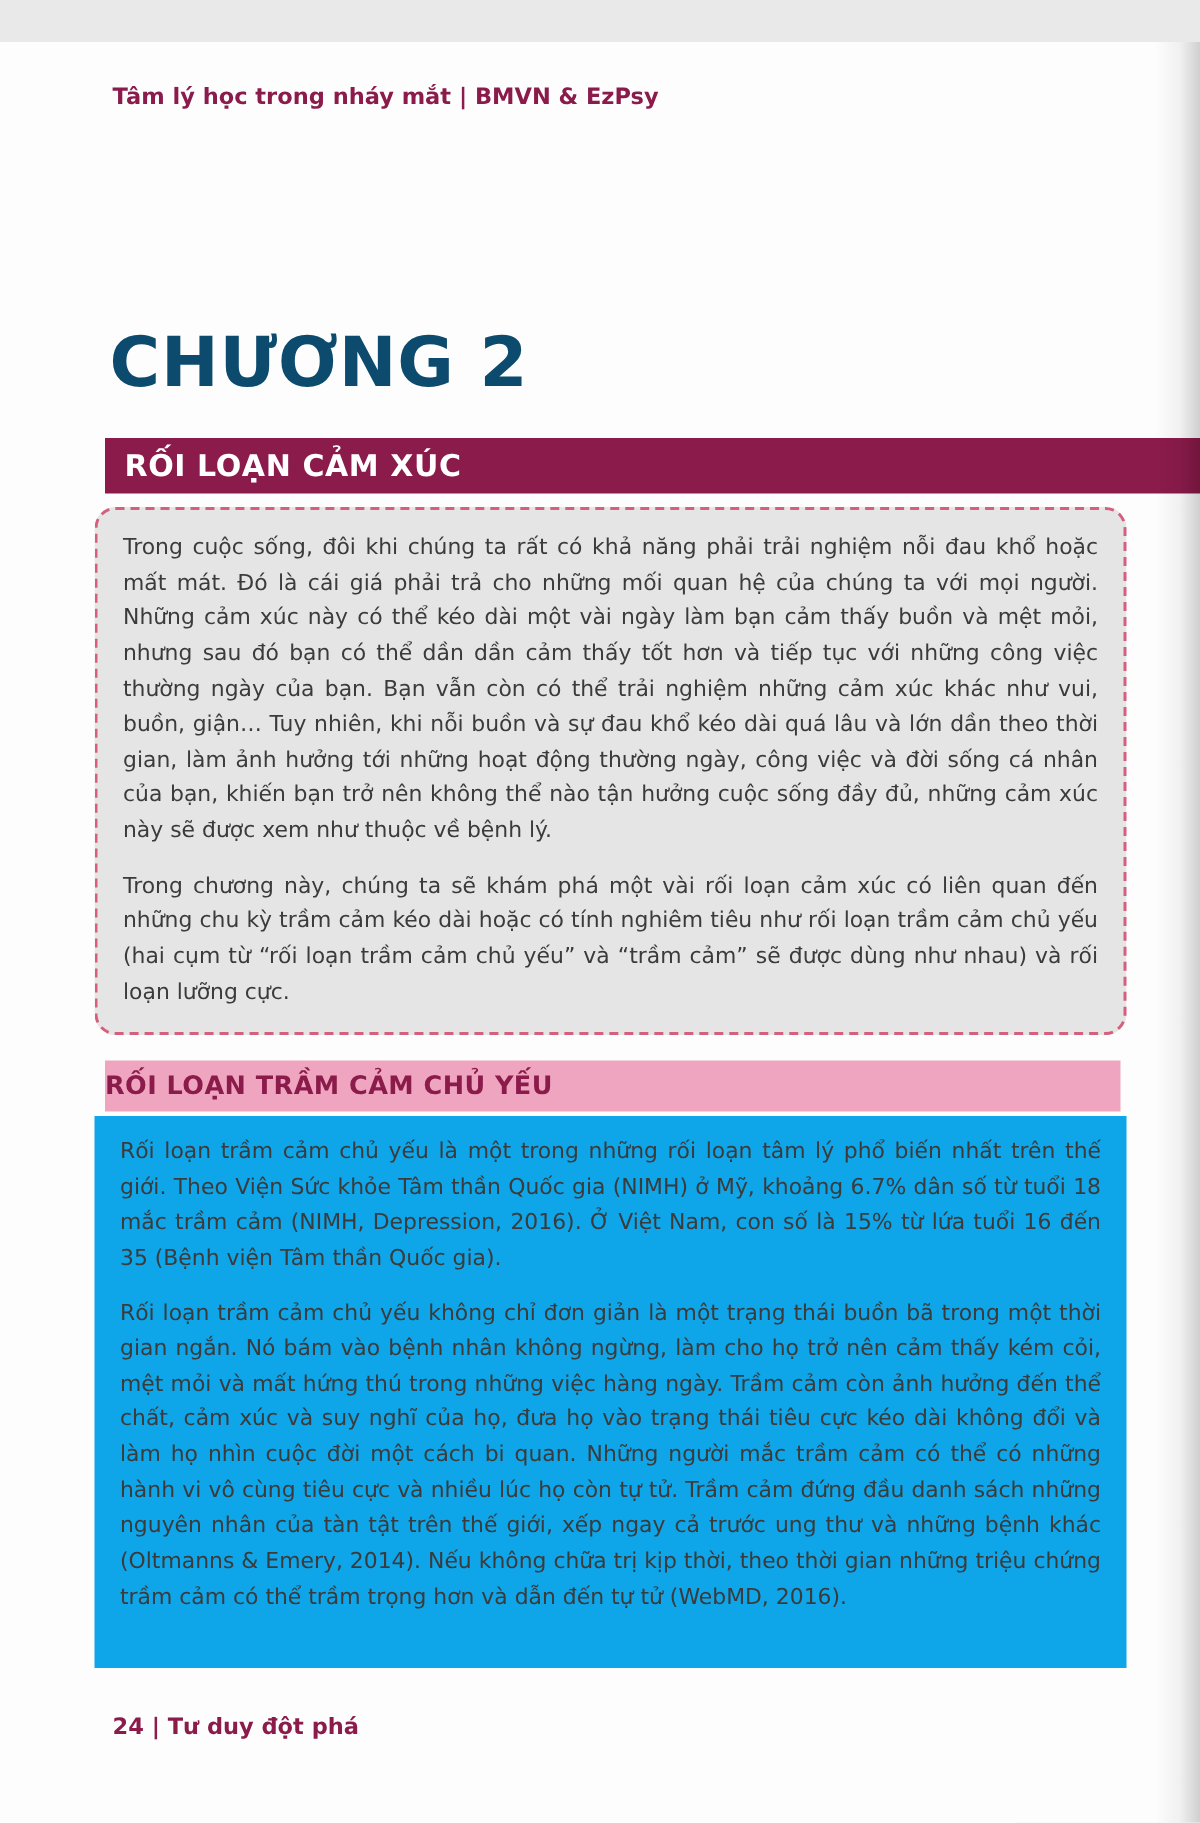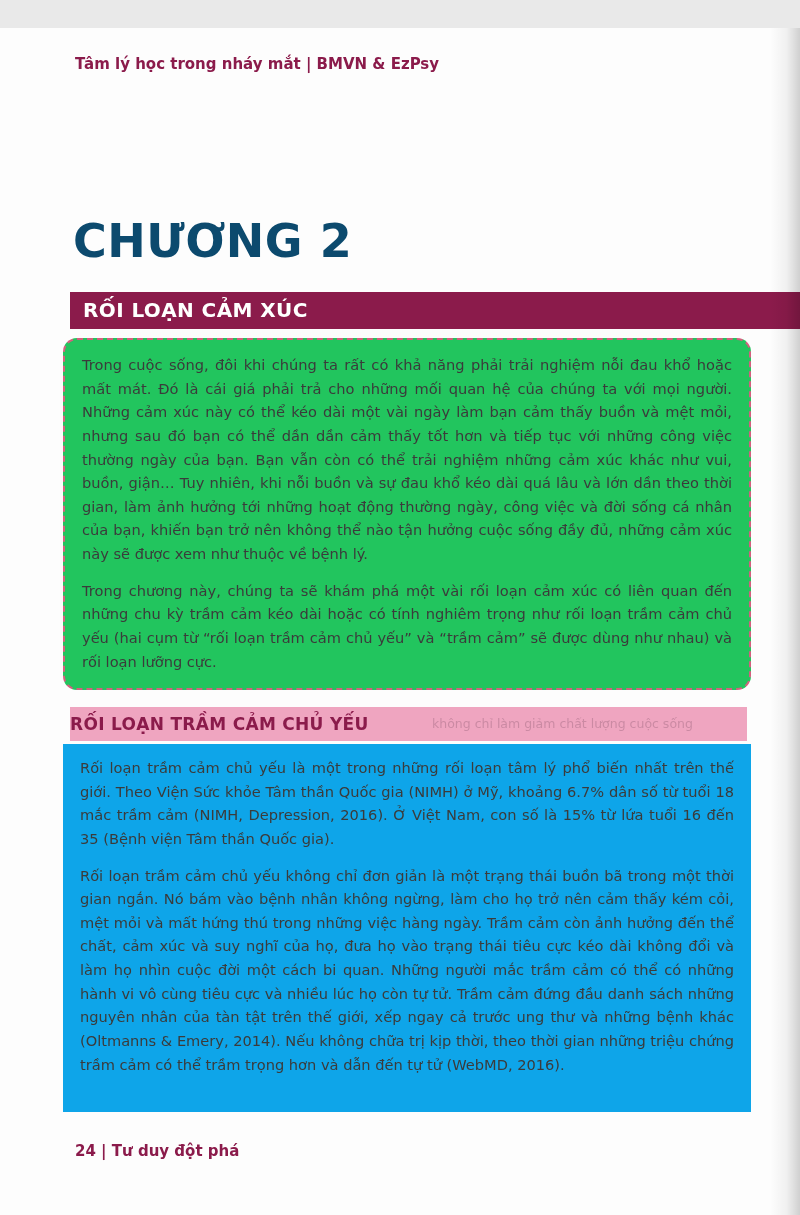--- a/index.html
+++ b/index.html
@@ -26,21 +26,21 @@
   .banner-maroon{
     position:absolute;top:264px;left:70px;width:744px;height:37px;
     background:#8b1b4b;color:#ffffff;
     font-size:20px;font-weight:700;line-height:37px;
     padding-left:13px;box-sizing:border-box;letter-spacing:0.4px;
   }
   .dashed-box{
     position:absolute;top:310px;left:63px;width:688px;
     min-height:352px;
     border:2px dashed #d4607e;border-radius:14px;
-    background:#22c55e;
+    background:#e5e5e5;
     padding:13px 17px 2px 17px;box-sizing:border-box;
   }
   .dashed-box p, .pink-body p{
     margin:0 0 13px 0;
     font-size:14.6px;line-height:1.62;
     text-align:justify;color:#3b3b3b;
   }
   .banner-pink{
     position:absolute;top:679px;left:70px;width:677px;height:34px;
     background:#efa5c0;color:#8b1b4b;
@@ -81,26 +81,25 @@
   <div class="running-header">Tâm lý học trong nháy mắt | BMVN &amp; EzPsy</div>
 
   <h1 class="chapter-title">CHƯƠNG 2</h1>
 
   <div class="banner-maroon">
     <span>RỐI LOẠN CẢM XÚC</span>
   </div>
 
   <div class="dashed-box">
     <p>Trong cuộc sống, đôi khi chúng ta rất có khả năng phải trải nghiệm nỗi đau khổ hoặc mất mát. Đó là cái giá phải trả cho những mối quan hệ của chúng ta với mọi người. Những cảm xúc này có thể kéo dài một vài ngày làm bạn cảm thấy buồn và mệt mỏi, nhưng sau đó bạn có thể dần dần cảm thấy tốt hơn và tiếp tục với những công việc thường ngày của bạn. Bạn vẫn còn có thể trải nghiệm những cảm xúc khác như vui, buồn, giận… Tuy nhiên, khi nỗi buồn và sự đau khổ kéo dài quá lâu và lớn dần theo thời gian, làm ảnh hưởng tới những hoạt động thường ngày, công việc và đời sống cá nhân của bạn, khiến bạn trở nên không thể nào tận hưởng cuộc sống đầy đủ, những cảm xúc này sẽ được xem như thuộc về bệnh lý.</p>
-    <p>Trong chương này, chúng ta sẽ khám phá một vài rối loạn cảm xúc có liên quan đến những chu kỳ trầm cảm kéo dài hoặc có tính nghiêm trọng như rối loạn trầm cảm chủ yếu (hai cụm từ “rối loạn trầm cảm chủ yếu” và “trầm cảm” sẽ được dùng như nhau) và rối loạn lưỡng cực.</p>
+    <p>Trong chương này, chúng ta sẽ khám phá một vài rối loạn cảm xúc có liên quan đến những chu kỳ trầm cảm kéo dài hoặc có tính nghiêm tiêu như rối loạn trầm cảm chủ yếu (hai cụm từ “rối loạn trầm cảm chủ yếu” và “trầm cảm” sẽ được dùng như nhau) và rối loạn lưỡng cực.</p>
   </div>
 
   <div class="banner-pink">
     <span>RỐI LOẠN TRẦM CẢM CHỦ YẾU</span>
-    <span class="bleed-text">không chỉ làm giảm chất lượng cuộc sống</span>
   </div>
 
   <div class="pink-body">
     <p>Rối loạn trầm cảm chủ yếu là một trong những rối loạn tâm lý phổ biến nhất trên thế giới. Theo Viện Sức khỏe Tâm thần Quốc gia (NIMH) ở Mỹ, khoảng 6.7% dân số từ tuổi 18 mắc trầm cảm (NIMH, Depression, 2016). Ở Việt Nam, con số là 15% từ lứa tuổi 16 đến 35 (Bệnh viện Tâm thần Quốc gia).</p>
     <p>Rối loạn trầm cảm chủ yếu không chỉ đơn giản là một trạng thái buồn bã trong một thời gian ngắn. Nó bám vào bệnh nhân không ngừng, làm cho họ trở nên cảm thấy kém cỏi, mệt mỏi và mất hứng thú trong những việc hàng ngày. Trầm cảm còn ảnh hưởng đến thể chất, cảm xúc và suy nghĩ của họ, đưa họ vào trạng thái tiêu cực kéo dài không đổi và làm họ nhìn cuộc đời một cách bi quan. Những người mắc trầm cảm có thể có những hành vi vô cùng tiêu cực và nhiều lúc họ còn tự tử. Trầm cảm đứng đầu danh sách những nguyên nhân của tàn tật trên thế giới, xếp ngay cả trước ung thư và những bệnh khác (Oltmanns &amp; Emery, 2014). Nếu không chữa trị kịp thời, theo thời gian những triệu chứng trầm cảm có thể trầm trọng hơn và dẫn đến tự tử (WebMD, 2016).</p>
   </div>
 
   <div class="page-footer">24 | Tư duy đột phá</div>
 
   <div class="page-edge-shadow"></div>

